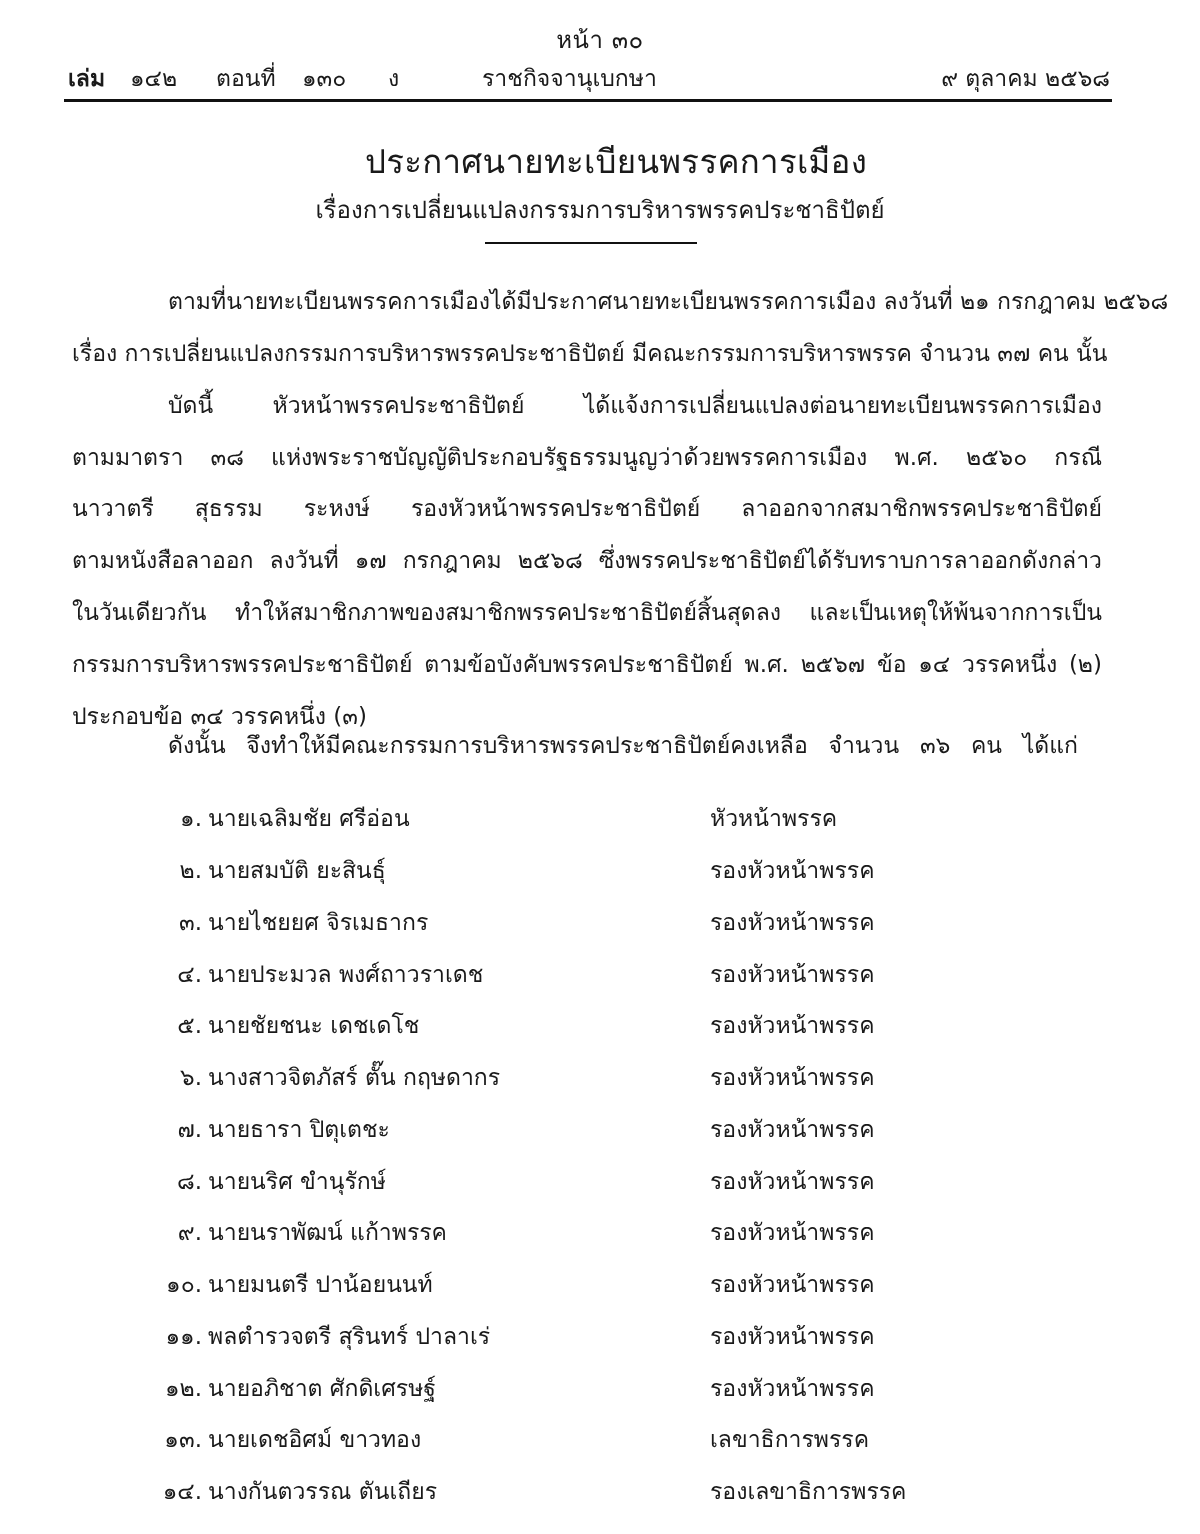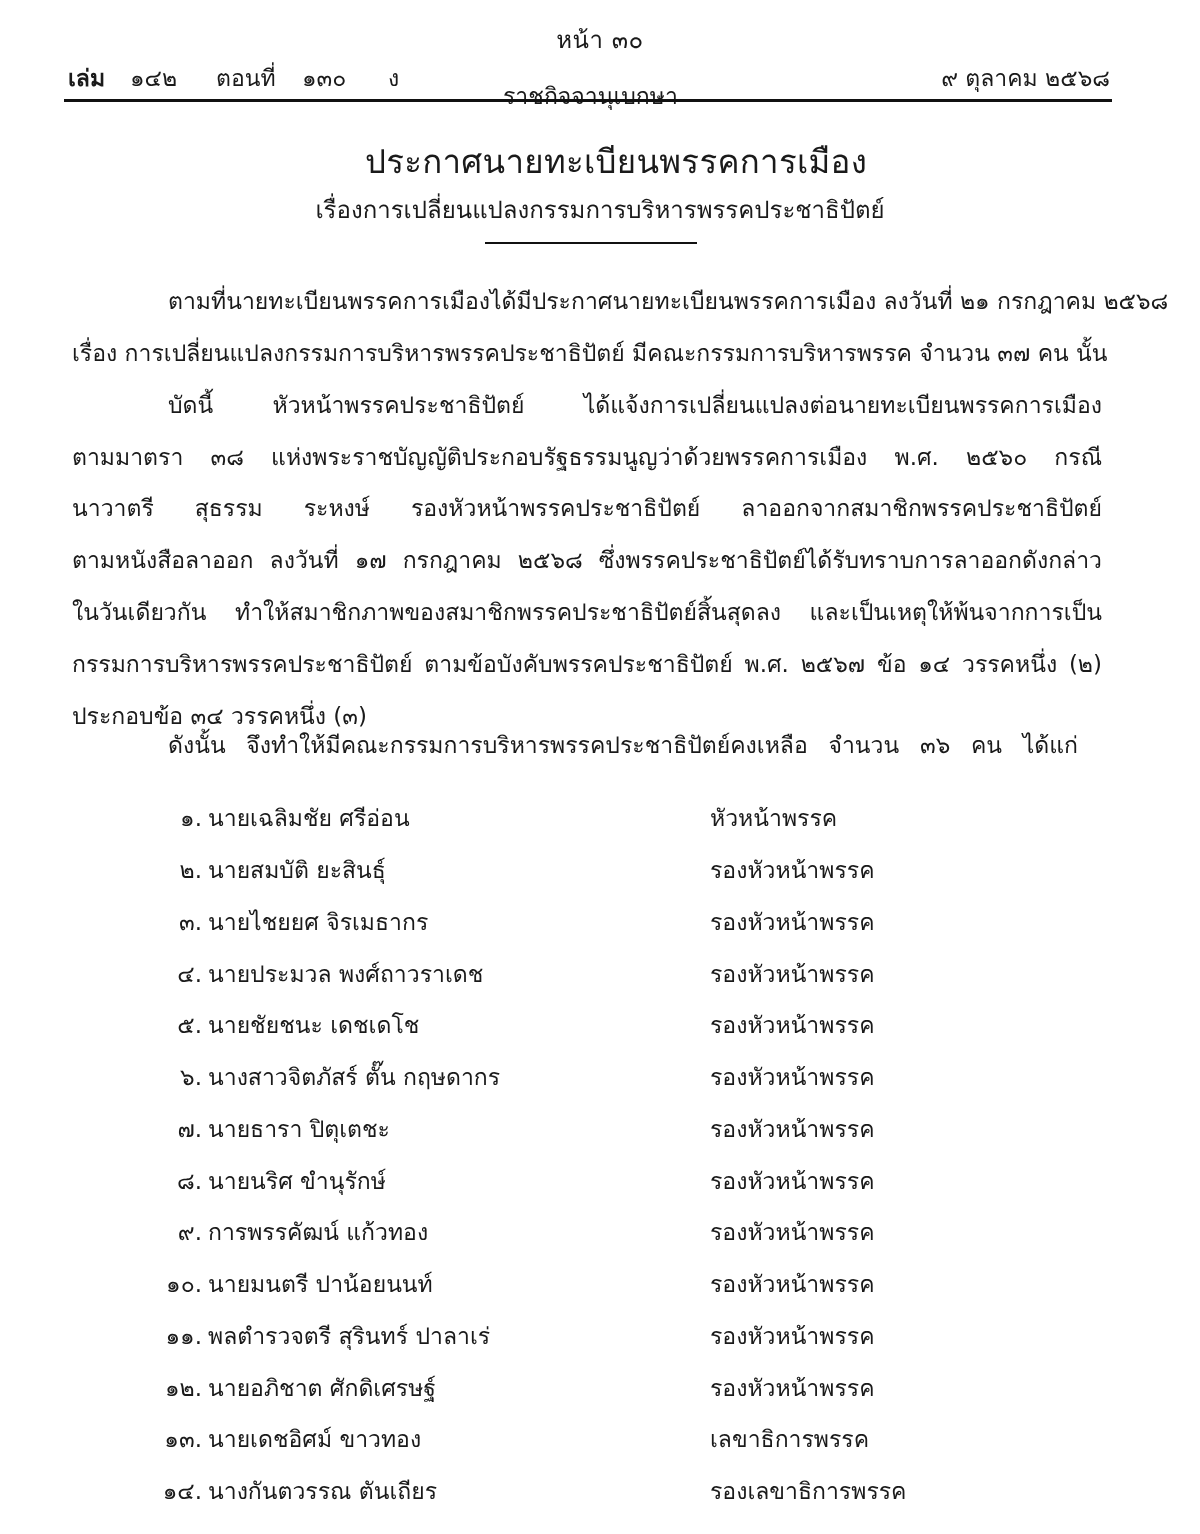--- a/index.html
+++ b/index.html
@@ -31,21 +31,21 @@
       width: 1042px;
       height: 36px;
       font-size: 23px;
     }
     .header-row span { position: absolute; top: 0; white-space: nowrap; }
     .h-volume-label { left: 0; font-weight: bold; }
     .h-volume-num { left: 62px; }
     .h-issue-label { left: 148px; }
     .h-issue-num { left: 234px; }
     .h-issue-suffix { left: 320px; }
-    .h-gazette { left: 435px; margin-top: 18px; }
+    .h-gazette { left: 414px; }
     .h-date { right: 0; }
     .header-rule {
       position: absolute;
       top: 99px;
       left: 64px;
       width: 1048px;
       height: 3px;
       background: #111;
     }
     .title {
@@ -181,21 +181,21 @@
     <span class="name">นายธารา  ปิตุเตชะ</span>
     <span class="position">รองหัวหน้าพรรค</span>
   </div>
   <div class="list-item" style="top:1164px">
     <span class="num">๘.</span>
     <span class="name">นายนริศ  ขำนุรักษ์</span>
     <span class="position">รองหัวหน้าพรรค</span>
   </div>
   <div class="list-item" style="top:1215px">
     <span class="num">๙.</span>
-    <span class="name">การพรรคัฒน์  แก้วทอง</span>
+    <span class="name">นายนราพัฒน์  แก้าพรรค</span>
     <span class="position">รองหัวหน้าพรรค</span>
   </div>
   <div class="list-item" style="top:1267px">
     <span class="num">๑๐.</span>
     <span class="name">นายมนตรี  ปาน้อยนนท์</span>
     <span class="position">รองหัวหน้าพรรค</span>
   </div>
   <div class="list-item" style="top:1319px">
     <span class="num">๑๑.</span>
     <span class="name">พลตำรวจตรี  สุรินทร์  ปาลาเร่</span>

